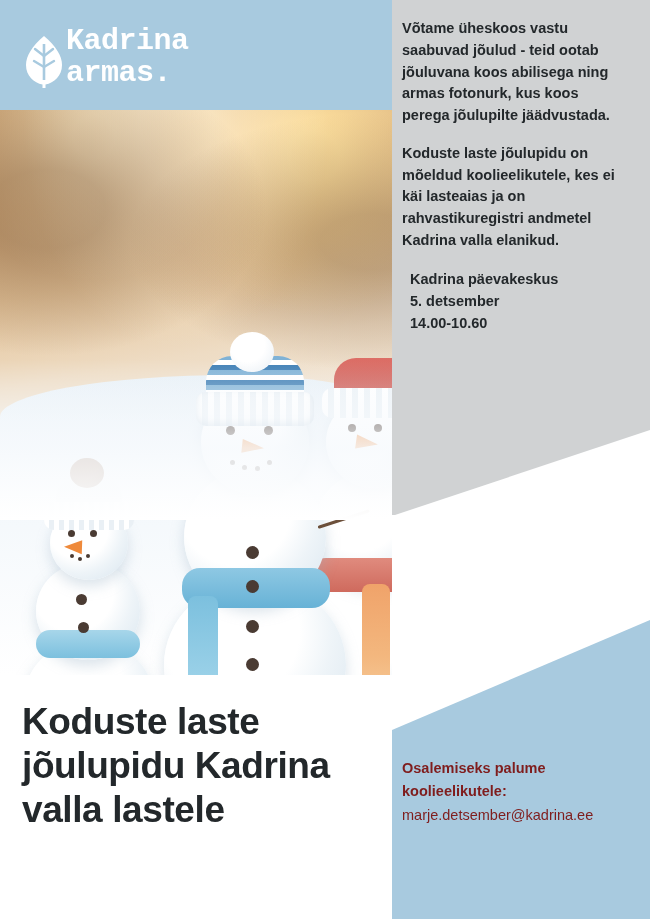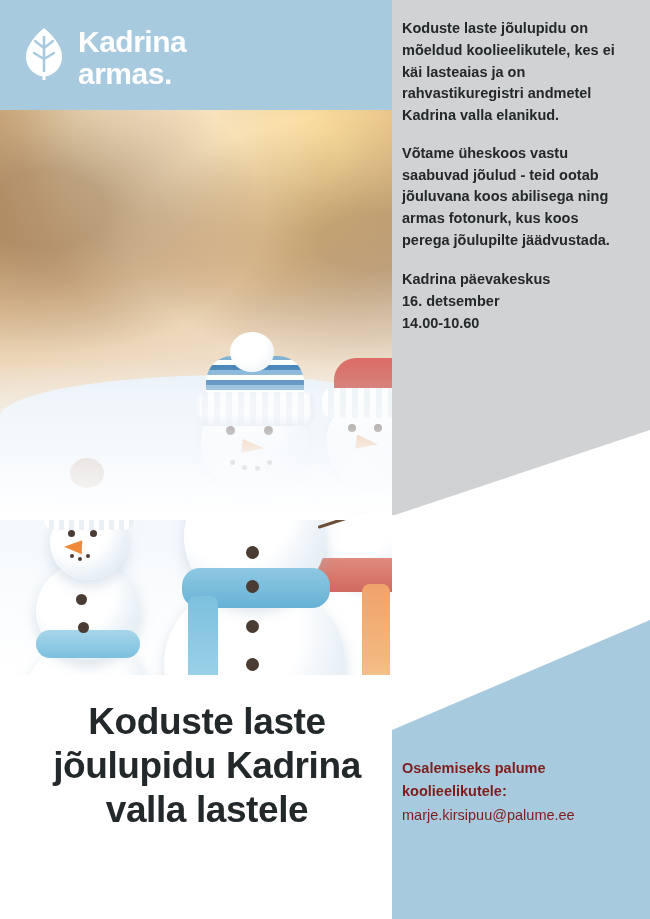--- a/index.html
+++ b/index.html
@@ -25,22 +25,22 @@
     top: 0;
     width: 392px;
     height: 110px;
     background: #a8cadf;
   }
   .logo-wrap {
     position: absolute;
     left: 22px;
     top: 26px;
     display: flex;
-    align-items: flex-start;
-    gap: 12px;
+    align-items: flex-end;
+    font-family: Liberation Mono, monospace;
   }
   .logo-mark {
     width: 44px;
     height: 56px;
     flex: none;
   }
   .logo-text {
     color: #ffffff;
     font-size: 30px;
     font-weight: bold;
@@ -233,21 +233,21 @@
     position: absolute;
     left: 402px;
     top: 18px;
     width: 228px;
     color: #23282b;
     font-size: 14.5px;
     font-weight: bold;
     line-height: 1.5;
   }
   .copy p { margin: 0 0 16px 0; }
-  .copy p.event { margin: 0; line-height: 1.52; }
+  .copy p.event { margin: 8px; line-height: 1.52; }
 
   .register {
     position: absolute;
     left: 402px;
     top: 757px;
     width: 236px;
     color: #7f1d1d;
     font-size: 14.5px;
     font-weight: bold;
     line-height: 1.62;
@@ -263,21 +263,20 @@
   .headline {
     position: absolute;
     left: 22px;
     top: 700px;
     width: 370px;
     color: #23282b;
     font-size: 37px;
     font-weight: bold;
     line-height: 1.19;
     letter-spacing: -0.4px;
-    text-align: center;
   }
 </style>
 </head>
 <body>
 
 <div class="poster">
 
   <div class="left-band"></div>
   <div class="logo-wrap">
     <span class="logo-mark">
@@ -361,31 +360,31 @@
     </div>
 
     <div class="haze"></div>
   </div>
 
   <div class="right-gray"></div>
   <div class="right-white-wedge"></div>
   <div class="right-blue"></div>
 
   <div class="copy">
+    <p>Võtame üheskoos vastu saabuvad jõulud - teid ootab jõuluvana koos abilisega ning armas fotonurk, kus koos perega jõulupilte jäädvustada.</p>
     <p>Koduste laste jõulupidu on mõeldud koolieelikutele, kes ei käi lasteaias ja on rahvastikuregistri andmetel Kadrina valla elanikud.</p>
-    <p>Võtame üheskoos vastu saabuvad jõulud - teid ootab jõuluvana koos abilisega ning armas fotonurk, kus koos perega jõulupilte jäädvustada.</p>
     <p class="event">
       <span>Kadrina päevakeskus</span><br>
-      <span>16. detsember</span><br>
+      <span>5. detsember</span><br>
       <span>14.00-10.60</span>
     </p>
   </div>
 
   <div class="bottom-white"></div>
   <div class="headline">Koduste laste jõulupidu Kadrina valla lastele</div>
 
   <div class="register">
     <span>Osalemiseks palume</span><br>
     <span>koolieelikutele:</span><br>
-    <span class="line-soft">marje.kirsipuu@palume.ee</span>
+    <span class="line-soft">marje.detsember@kadrina.ee</span>
   </div>
 
 </div>
 
 </body></html>

